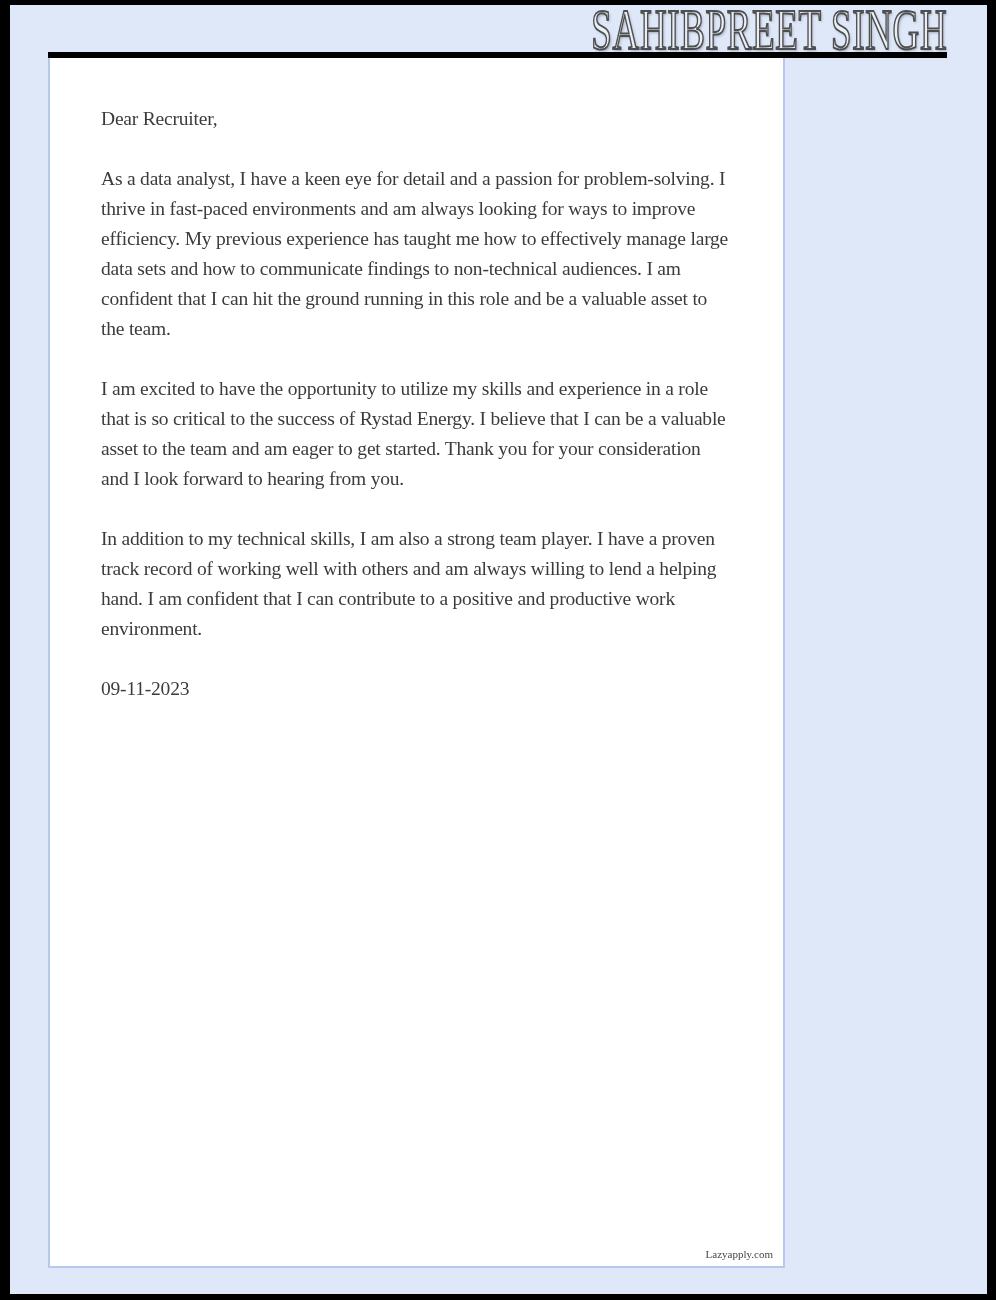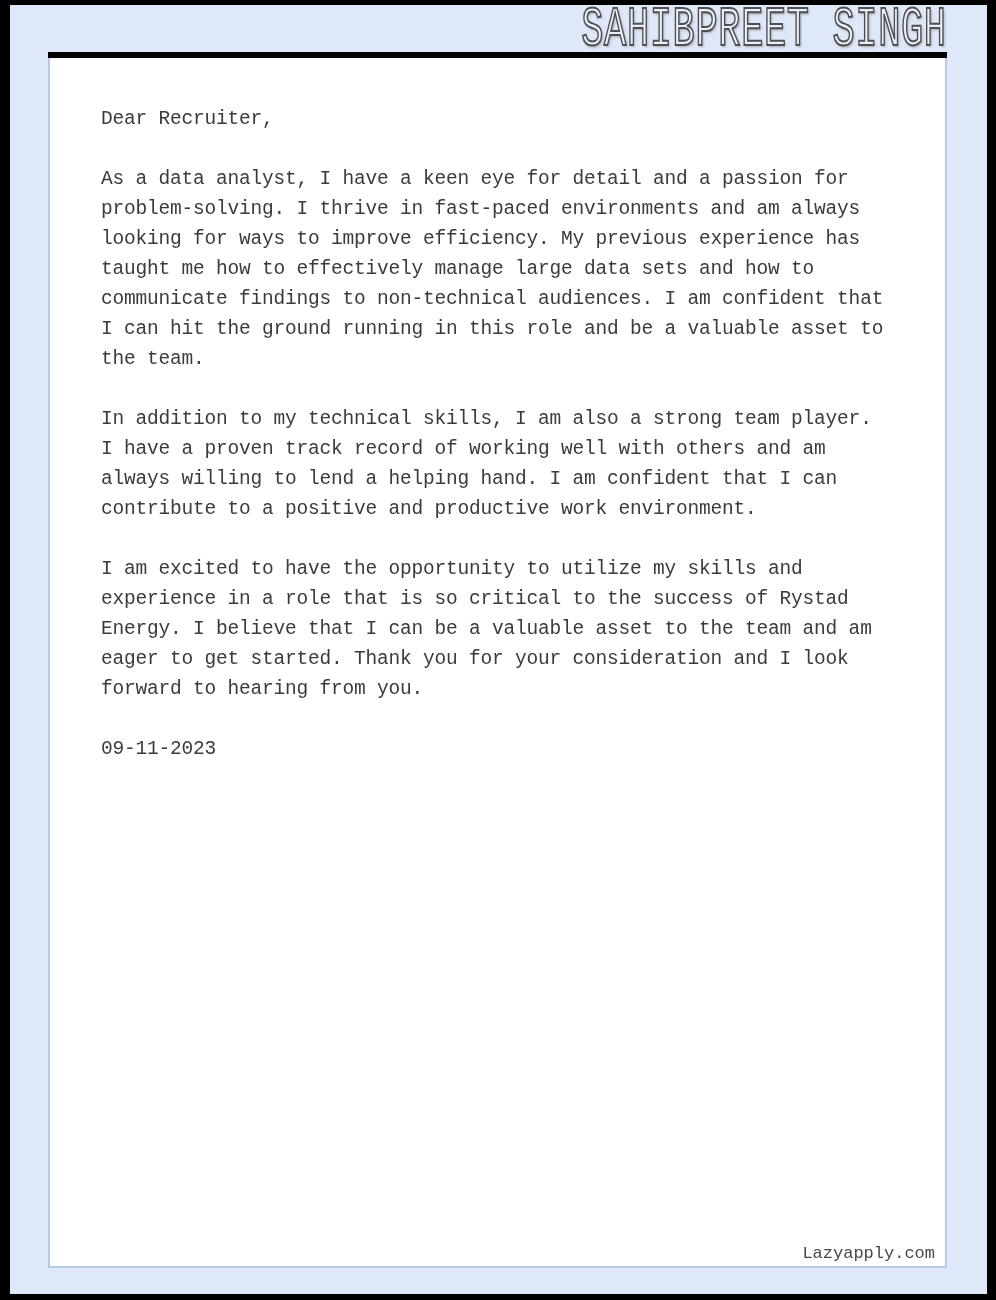--- a/index.html
+++ b/index.html
@@ -10,21 +10,21 @@
   .frame {
     position: relative;
     width: 996px;
     height: 1300px;
     box-sizing: border-box;
     background: #dfe8f8;
     border-style: solid;
     border-color: #000000;
     border-width: 5px 9px 6px 10px;
     overflow: hidden;
-    font-family: Liberation Mono, monospace;
+    font-family: Liberation Serif, serif;
     padding-left: 28px;
   }
   .header-name {
     position: absolute;
     top: -6px;
     right: 40px;
     margin: 0;
     font-size: 56px;
     font-weight: 400;
     line-height: 62px;
@@ -41,21 +41,21 @@
     left: 38px;
     top: 47px;
     width: 899px;
     height: 6px;
     background: #000000;
   }
   .sheet {
     position: absolute;
     left: 38px;
     top: 53px;
-    width: 899px;
+    width: 737px;
     height: 1210px;
     box-sizing: border-box;
     background: #ffffff;
     border: 2px solid #b7c8ee;
     border-top: none;
     padding: 46px 51px 0 51px;
   }
   .sheet p {
     margin: 0 0 30px 0;
     font-size: 19.5px;
@@ -65,44 +65,44 @@
   }
   .letter-date {
     margin-top: 12px !important;
     color: #1e88e5;
     cursor: pointer;
   }
   .watermark {
     position: absolute;
     right: 10px;
     bottom: 3px;
-    font-size: 17px;
+    font-size: 11px;
     line-height: 18px;
     color: #474747;
   }
 </style>
 </head>
 <body>
 
 <div class="frame">
 
   <h1 class="header-name">SAHIBPREET SINGH</h1>
 
   <div class="header-divider"></div>
 
   <div class="sheet">
 
     <p>Dear Recruiter,</p>
 
 
     <p>As a data analyst, I have a keen eye for detail and a passion for problem-solving. I thrive in fast-paced environments and am always looking for ways to improve efficiency. My previous experience has taught me how to effectively manage large data sets and how to communicate findings to non-technical audiences. I am confident that I can hit the ground running in this role and be a valuable asset to the team.</p>
 
+    <p>I am excited to have the opportunity to utilize my skills and experience in a role that is so critical to the success of Rystad Energy. I believe that I can be a valuable asset to the team and am eager to get started. Thank you for your consideration and I look forward to hearing from you.</p>
+
     <p>In addition to my technical skills, I am also a strong team player. I have a proven track record of working well with others and am always willing to lend a helping hand. I am confident that I can contribute to a positive and productive work environment.</p>
-
-    <p>I am excited to have the opportunity to utilize my skills and experience in a role that is so critical to the success of Rystad Energy. I believe that I can be a valuable asset to the team and am eager to get started. Thank you for your consideration and I look forward to hearing from you.</p>
 
     <p class="letter-date">09-11-2023</p>
 
     <div class="watermark">Lazyapply.com</div>
 
   </div>
 
 </div>
 
 </body></html>

